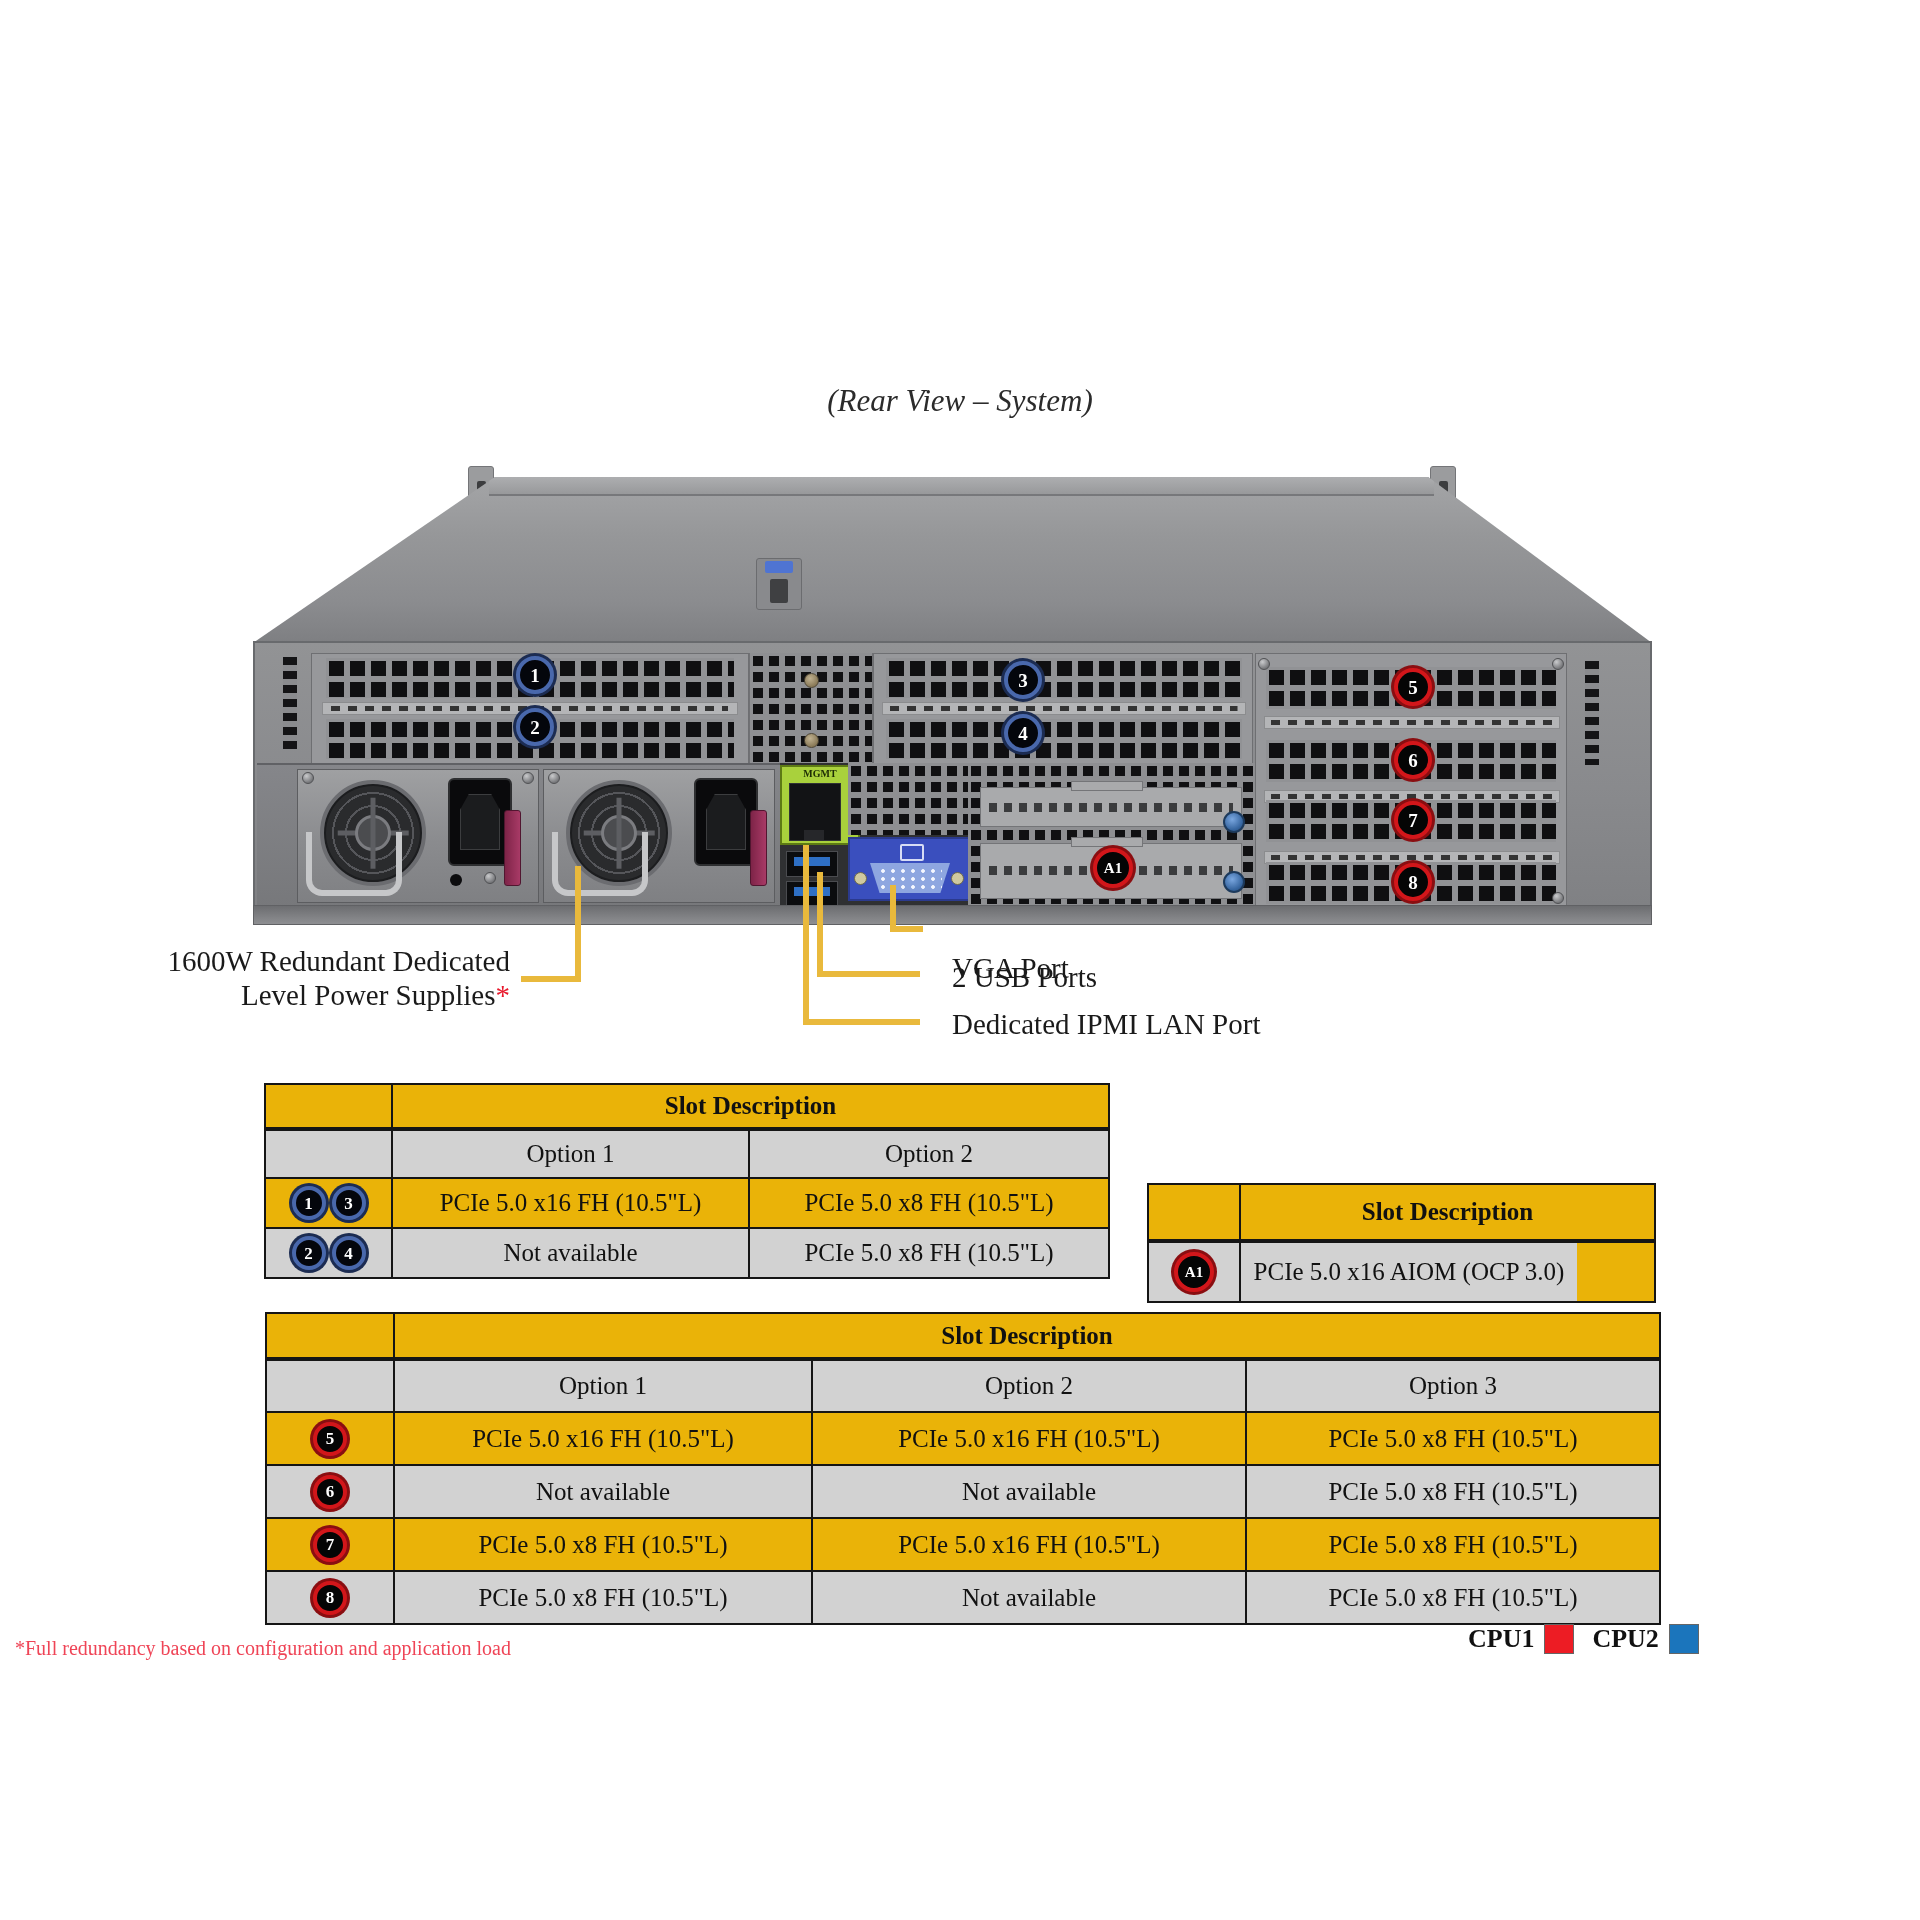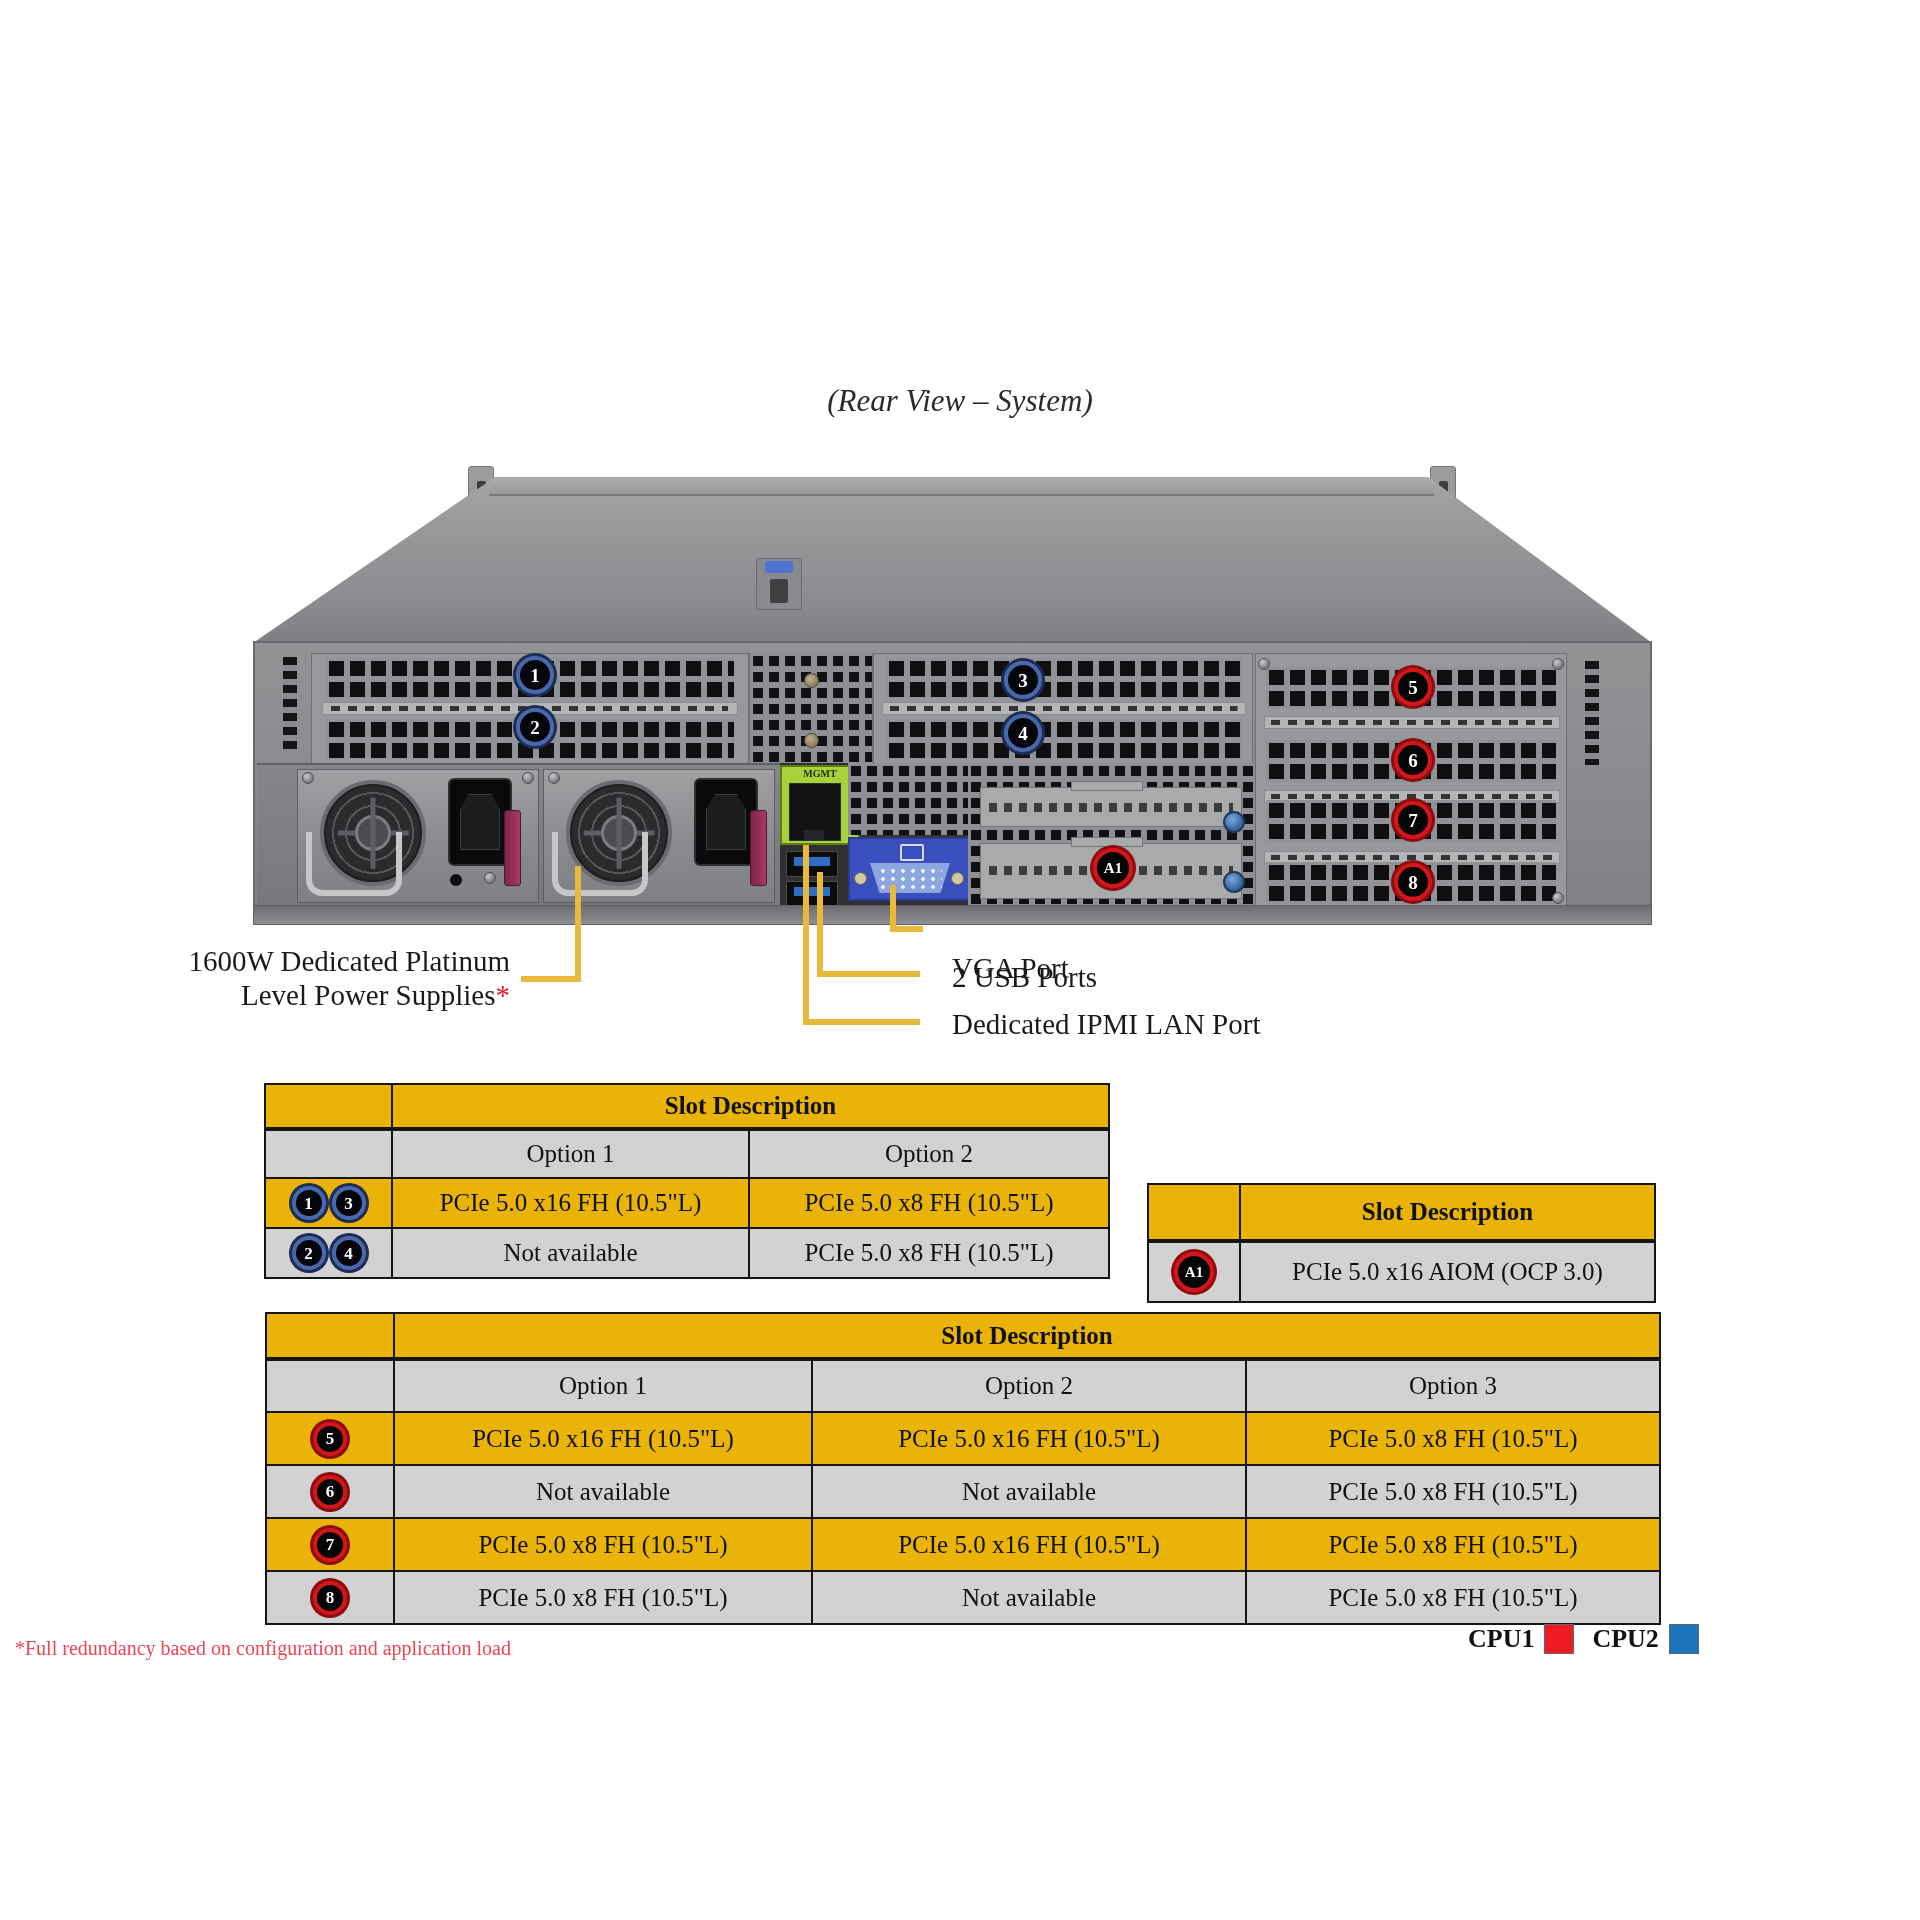--- a/index.html
+++ b/index.html
@@ -237,21 +237,21 @@
   <div class="cl" style="left:575px;top:866px;width:6px;height:116px;"></div>
   <div class="cl" style="left:521px;top:976px;width:60px;height:6px;"></div>
   <div class="cl" style="left:803px;top:845px;width:6px;height:180px;"></div>
   <div class="cl" style="left:803px;top:1019px;width:117px;height:6px;"></div>
   <div class="cl" style="left:817px;top:872px;width:6px;height:105px;"></div>
   <div class="cl" style="left:817px;top:971px;width:103px;height:6px;"></div>
   <div class="cl" style="left:890px;top:885px;width:6px;height:47px;"></div>
   <div class="cl" style="left:890px;top:926px;width:33px;height:6px;"></div>
 
   <div class="lab" style="left:85px;top:944px;width:425px;text-align:right;line-height:34px;">
-    <span>1600W Dedicated Platinum</span><br>
+    <span>1600W Redundant Dedicated</span><br>
     <span>Level Power Supplies</span><span class="ast">*</span>
   </div>
   <div class="lab" style="left:952px;top:952px;">VGA Port</div>
   <div class="lab" style="left:952px;top:961px;">2 USB Ports</div>
   <div class="lab" style="left:952px;top:1008px;">Dedicated IPMI LAN Port</div>
 
   <div class="tbl" style="left:264px;top:1083px;">
     <div class="trow head">
       <div class="tcell" style="width:125px;height:42px;"></div>
       <div class="tcell" style="width:717px;height:42px;">Slot Description</div>
@@ -281,21 +281,21 @@
 
   <div class="tbl" style="left:1147px;top:1183px;">
     <div class="trow head">
       <div class="tcell" style="width:90px;height:54px;"></div>
       <div class="tcell" style="width:415px;height:54px;">Slot Description</div>
     </div>
     <div class="trow">
       <div class="tcell g" style="width:90px;height:58px;">
         <span class="badge red szA1 inline">A1</span>
       </div>
-      <div class="tcell g" style="width:415px;height:58px;">PCIe 5.0 x16 AIOM (OCP 3.0)</div>
+      <div class="tcell g" style="width:338px;height:58px;">PCIe 5.0 x16 AIOM (OCP 3.0)</div>
     </div>
   </div>
 
   <div class="tbl" style="left:265px;top:1312px;">
     <div class="trow head">
       <div class="tcell" style="width:126px;height:43px;"></div>
       <div class="tcell" style="width:1266px;height:43px;">Slot Description</div>
     </div>
     <div class="trow">
       <div class="tcell g" style="width:126px;height:50px;"></div>

